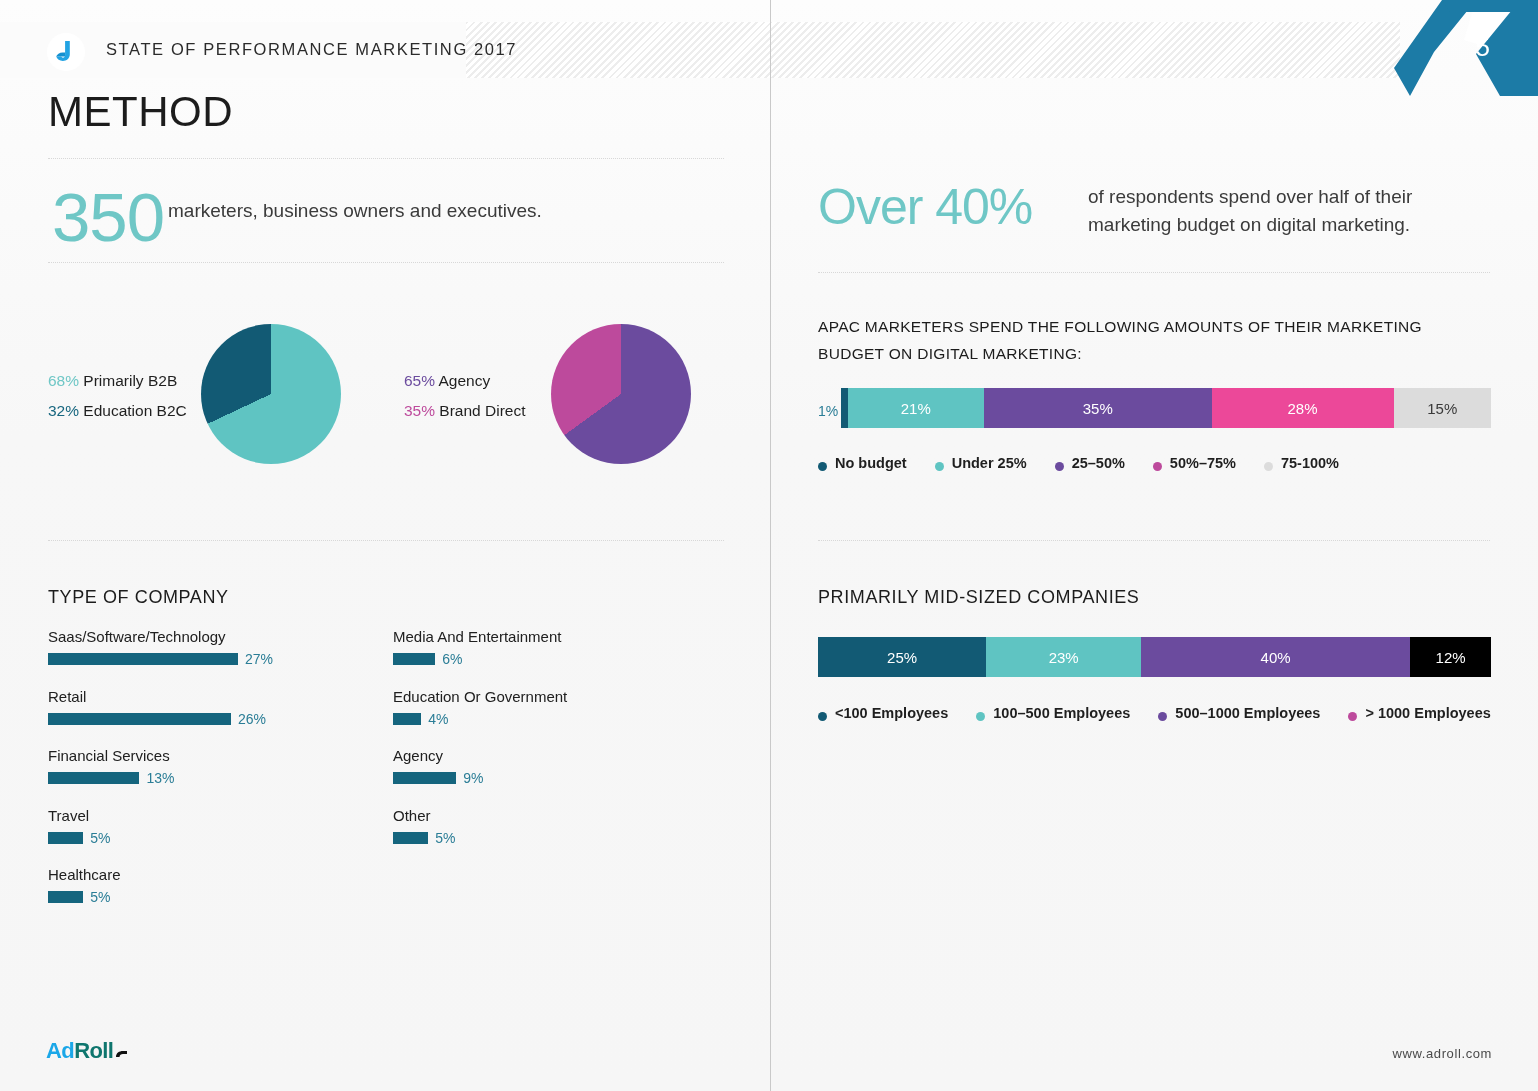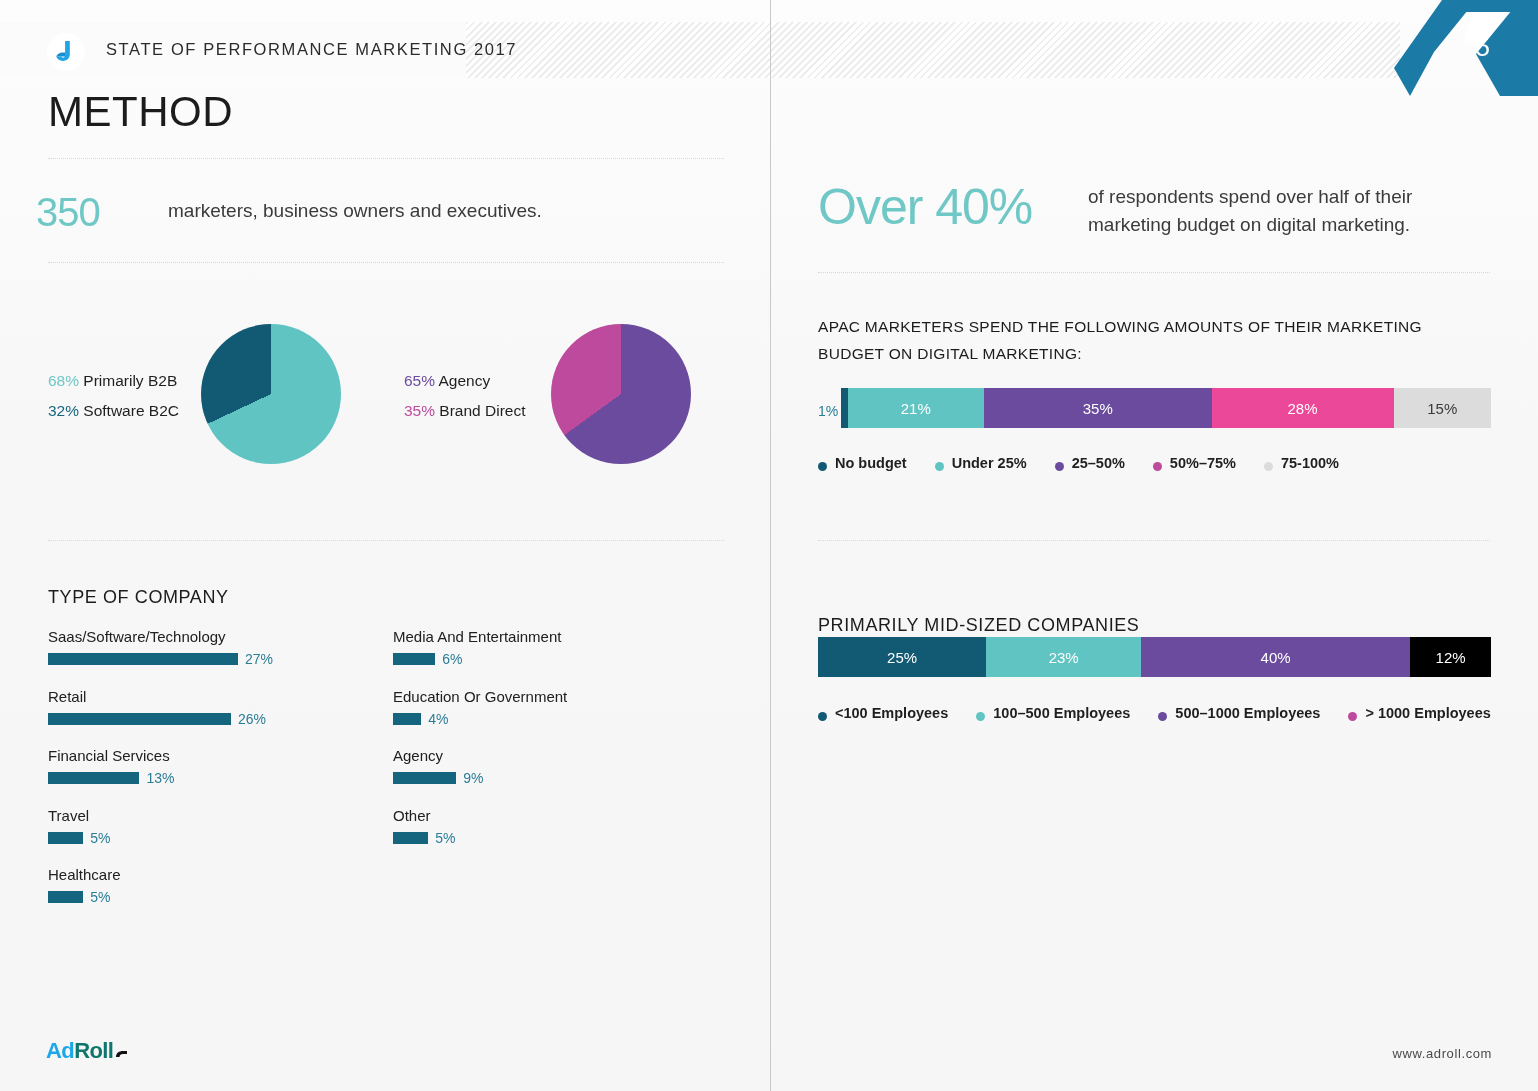--- a/index.html
+++ b/index.html
@@ -132,21 +132,21 @@
   }
 
   
   .bignum {
     position: absolute;
     font-weight: 300;
     color: #6fc7c6;
     letter-spacing: -1px;
     z-index: 6;
   }
-  .stat-350 { left: 36px; top: 178px; font-size: 40px; margin-top: 12px; }
+  .stat-350 { left: 52px; top: 178px; font-size: 69px; }
   .stat-over40 { left: 818px; top: 178px; font-size: 50px; }
 
   .stat-text {
     position: absolute;
     font-size: 19px;
     color: #3b3b3b;
     font-weight: 400;
     z-index: 6;
     line-height: 1.45;
   }
@@ -325,21 +325,21 @@
   <div class="dotted-div" style="left:48px; top:262px; width:676px;"></div>
 
   <div class="pie pie-1" id="pie1" style="background: conic-gradient(rgb(95, 196, 194) 0%, rgb(95, 196, 194) 68%, rgb(18, 90, 116) 68%, rgb(18, 90, 116) 100%);"></div>
   <div class="pie-legend pie-legend-1">
     <div>
       <span class="pct-teal">68%</span>
       <span>Primarily B2B</span>
     </div>
     <div>
       <span class="pct-dteal">32%</span>
-      <span>Software B2C</span>
+      <span>Education B2C</span>
     </div>
   </div>
 
   <div class="pie pie-2" id="pie2" style="background: conic-gradient(rgb(107, 75, 158) 0%, rgb(107, 75, 158) 65%, rgb(189, 74, 156) 65%, rgb(189, 74, 156) 100%);"></div>
   <div class="pie-legend pie-legend-2">
     <div>
       <span class="pct-purple">65%</span>
       <span>Agency</span>
     </div>
     <div>
@@ -459,21 +459,21 @@
         <span>50%–75%</span>
       </div>
       <div class="legend-item">
         <span class="legend-dot" style="background: rgb(220, 220, 220);"></span>
         <span>75-100%</span>
       </div>
     </div>
 
   <div class="dotted-div" style="left:818px; top:540px; width:672px;"></div>
 
-  <div class="section-title" style="left:818px; top:587px;margin-top:28px;">PRIMARILY MID-SIZED COMPANIES</div>
+  <div class="section-title" style="left:818px; top:587px;">PRIMARILY MID-SIZED COMPANIES</div>
 
   <div class="stacked-wrap" style="left:818px; top:637px; width:673px;">
     <div class="stacked-bar" id="size-bar">
         <div class="seg" style="background: rgb(18, 90, 116); width: 25%;">25%</div>
         <div class="seg" style="background: rgb(95, 196, 194); width: 23%;">23%</div>
         <div class="seg" style="background: rgb(107, 75, 158); width: 40%;">40%</div>
         <div class="seg" style="background: #000000; width: 12%;">12%</div>
       </div>
   </div>
 

